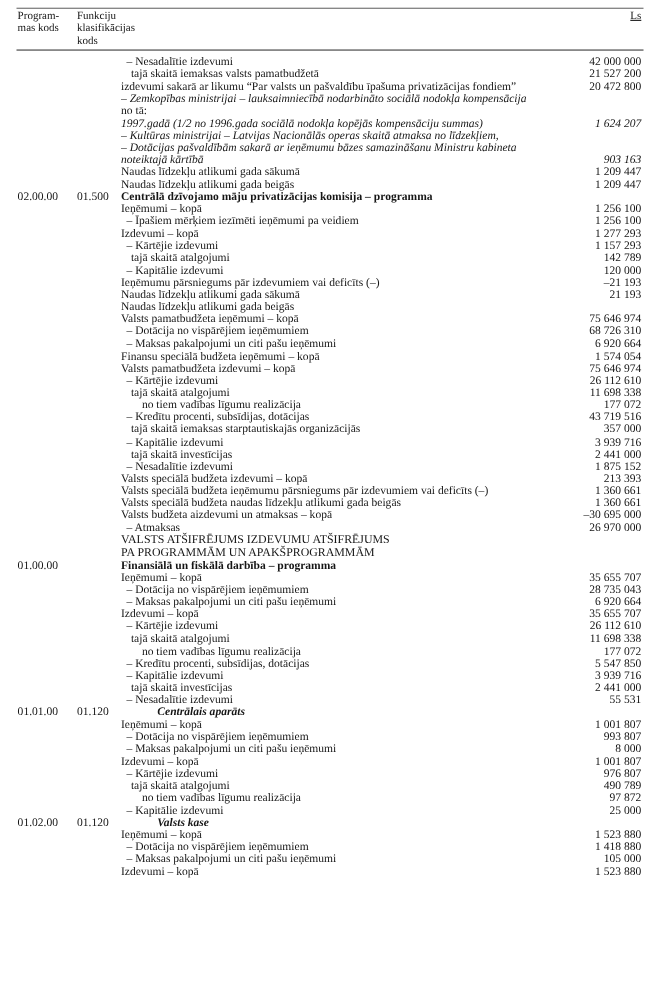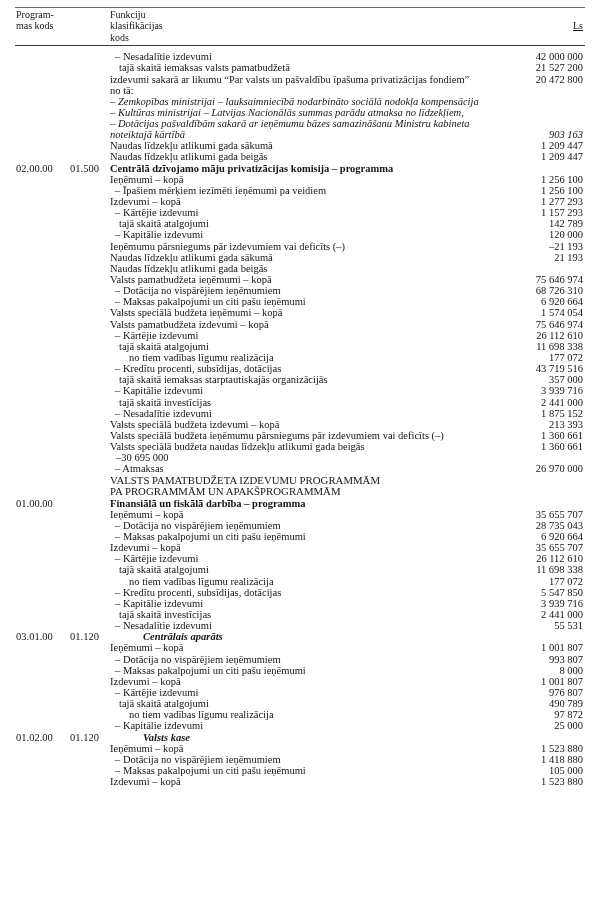--- a/index.html
+++ b/index.html
@@ -6,22 +6,22 @@
   body{
     width:600px;height:902px;background:#ffffff;color:#151515;
     font-family:"Liberation Serif","DejaVu Serif",serif;
     overflow:hidden;
   }
   .page{position:relative;width:600px;height:902px;}
   .rule-top{margin:7px 15px 0 15px;border-top:1px solid #6a6a6a;}
   .rule-header{margin:2px 15px 0 15px;border-top:1.8px solid #3a3a3a;}
   .thead{display:flex;margin:1px 17px 0 16px;font-size:10px;line-height:11.4px;}
   .th-prog{width:54px;}
-  .th-func{width:120px;margin-left:40px;}
-  .th-ls{margin-left:auto;padding-top:11px;text-decoration:underline;}
+  .th-func{width:120px;}
+  .th-ls{margin-left:auto;text-decoration:underline;}
   .doc-body{margin-top:5px;}
   .row{display:flex;align-items:baseline;height:11.15px;line-height:11.15px;
        font-size:10.5px;padding-left:16px;padding-right:17px;white-space:nowrap;}
   .c-prog{width:54px;flex:none;}
   .c-func{width:40px;flex:none;}
   .c-label{flex:1 1 auto;overflow:hidden;}
   .c-amount{flex:none;margin-left:6px;text-align:right;}
   .ind1{padding-left:5px;}
   .ind2{padding-left:9px;}
   .ind3{padding-left:19px;}
@@ -61,36 +61,42 @@
         <span class="c-func"></span>
         <span class="c-label ind2">tajā skaitā iemaksas valsts pamatbudžetā</span>
         <span class="c-amount">21 527 200</span>
       </div>
       <div class="row style-normal">
         <span class="c-prog"></span>
         <span class="c-func"></span>
         <span class="c-label ind0">izdevumi sakarā ar likumu “Par valsts un pašvaldību īpašuma privatizācijas fondiem”</span>
         <span class="c-amount">20 472 800</span>
       </div>
+      <div class="row style-italic">
+        <span class="c-prog"></span>
+        <span class="c-func"></span>
+        <span class="c-label ind0">– Zemkopības ministrijai – lauksaimniecībā nodarbināto sociālā nodokļa kompensācija</span>
+        <span class="c-amount"></span>
+      </div>
       <div class="row style-normal">
         <span class="c-prog"></span>
         <span class="c-func"></span>
         <span class="c-label ind0">no tā:</span>
         <span class="c-amount"></span>
       </div>
       <div class="row style-italic">
         <span class="c-prog"></span>
         <span class="c-func"></span>
-        <span class="c-label ind0">– Zemkopības ministrijai – lauksaimniecībā nodarbināto sociālā nodokļa kompensācija</span>
-        <span class="c-amount"></span>
+        <span class="c-label ind0">1997.gadā (1/2 no 1996.gada sociālā nodokļa kopējās kompensāciju summas)</span>
+        <span class="c-amount">1 624 207</span>
       </div>
       <div class="row style-italic">
         <span class="c-prog"></span>
         <span class="c-func"></span>
-        <span class="c-label ind0">– Kultūras ministrijai – Latvijas Nacionālās summas parādu atmaksa no līdzekļiem,</span>
+        <span class="c-label ind0">– Kultūras ministrijai – Latvijas Nacionālās operas skaitā atmaksa no līdzekļiem,</span>
         <span class="c-amount"></span>
       </div>
       <div class="row style-italic">
         <span class="c-prog"></span>
         <span class="c-func"></span>
         <span class="c-label ind0">– Dotācijas pašvaldībām sakarā ar ieņēmumu bāzes samazināšanu Ministru kabineta</span>
         <span class="c-amount"></span>
       </div>
       <div class="row style-italic">
         <span class="c-prog"></span>
@@ -184,21 +190,21 @@
       </div>
       <div class="row style-normal">
         <span class="c-prog"></span>
         <span class="c-func"></span>
         <span class="c-label ind1">– Maksas pakalpojumi un citi pašu ieņēmumi</span>
         <span class="c-amount">6 920 664</span>
       </div>
       <div class="row style-normal">
         <span class="c-prog"></span>
         <span class="c-func"></span>
-        <span class="c-label ind0">Valsts speciālā budžeta ieņēmumi – kopā</span>
+        <span class="c-label ind0">Finansu speciālā budžeta ieņēmumi – kopā</span>
         <span class="c-amount">1 574 054</span>
       </div>
       <div class="row style-normal">
         <span class="c-prog"></span>
         <span class="c-func"></span>
         <span class="c-label ind0">Valsts pamatbudžeta izdevumi – kopā</span>
         <span class="c-amount">75 646 974</span>
       </div>
       <div class="row style-normal">
         <span class="c-prog"></span>
@@ -262,29 +268,30 @@
       </div>
       <div class="row style-normal">
         <span class="c-prog"></span>
         <span class="c-func"></span>
         <span class="c-label ind0">Valsts speciālā budžeta naudas līdzekļu atlikumi gada beigās</span>
         <span class="c-amount">1 360 661</span>
       </div>
       <div class="row style-normal">
         <span class="c-prog"></span>
         <span class="c-func"></span>
+        <span class="c-label ind0">Valsts budžeta aizdevumi un atmaksas – kopā</span>
         <span class="c-amount">–30 695 000</span>
       </div>
       <div class="row style-normal">
         <span class="c-prog"></span>
         <span class="c-func"></span>
         <span class="c-label ind1">– Atmaksas</span>
         <span class="c-amount">26 970 000</span>
       </div>
-      <div class="subtitle">VALSTS PAMATBUDŽETA IZDEVUMU PROGRAMMĀM</div>
+      <div class="subtitle">VALSTS ATŠIFRĒJUMS IZDEVUMU ATŠIFRĒJUMS</div>
       <div class="subtitle">PA PROGRAMMĀM UN APAKŠPROGRAMMĀM</div>
       <div class="row style-bold">
         <span class="c-prog">01.00.00</span>
         <span class="c-func"></span>
         <span class="c-label ind0">Finansiālā un fiskālā darbība – programma</span>
         <span class="c-amount"></span>
       </div>
       <div class="row style-normal">
         <span class="c-prog"></span>
         <span class="c-func"></span>
@@ -345,21 +352,21 @@
         <span class="c-label ind2">tajā skaitā investīcijas</span>
         <span class="c-amount">2 441 000</span>
       </div>
       <div class="row style-normal">
         <span class="c-prog"></span>
         <span class="c-func"></span>
         <span class="c-label ind1">– Nesadalītie izdevumi</span>
         <span class="c-amount">55 531</span>
       </div>
       <div class="row style-bolditalic">
-        <span class="c-prog">03.01.00</span>
+        <span class="c-prog">01.01.00</span>
         <span class="c-func">01.120</span>
         <span class="c-label ind0">Centrālais aparāts</span>
         <span class="c-amount"></span>
       </div>
       <div class="row style-normal">
         <span class="c-prog"></span>
         <span class="c-func"></span>
         <span class="c-label ind0">Ieņēmumi – kopā</span>
         <span class="c-amount">1 001 807</span>
       </div>

